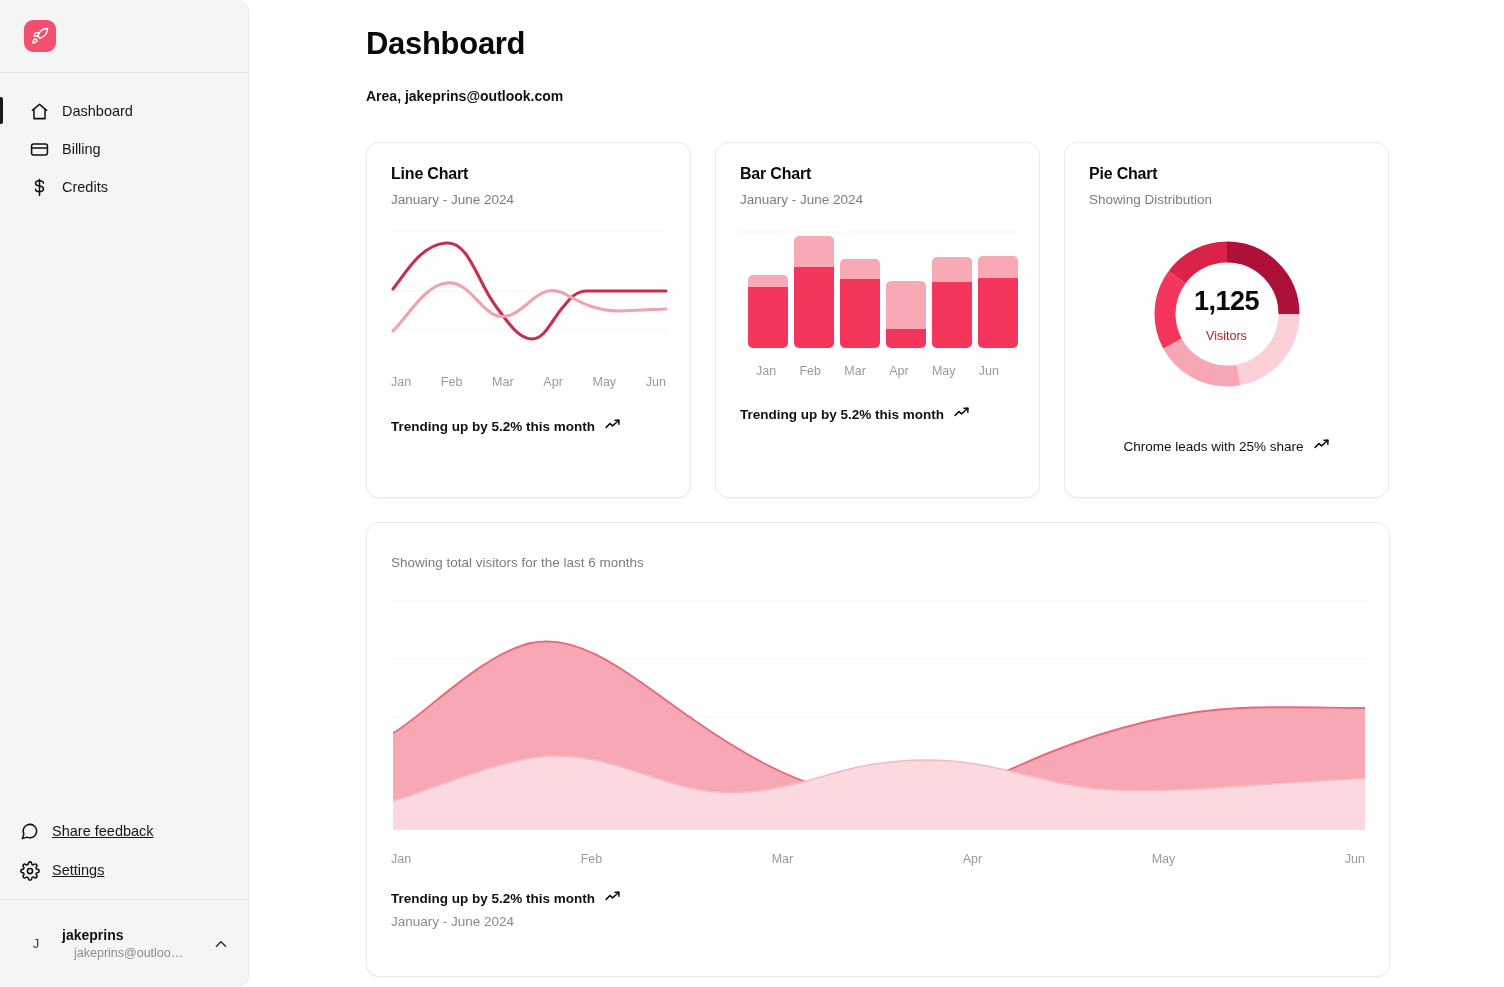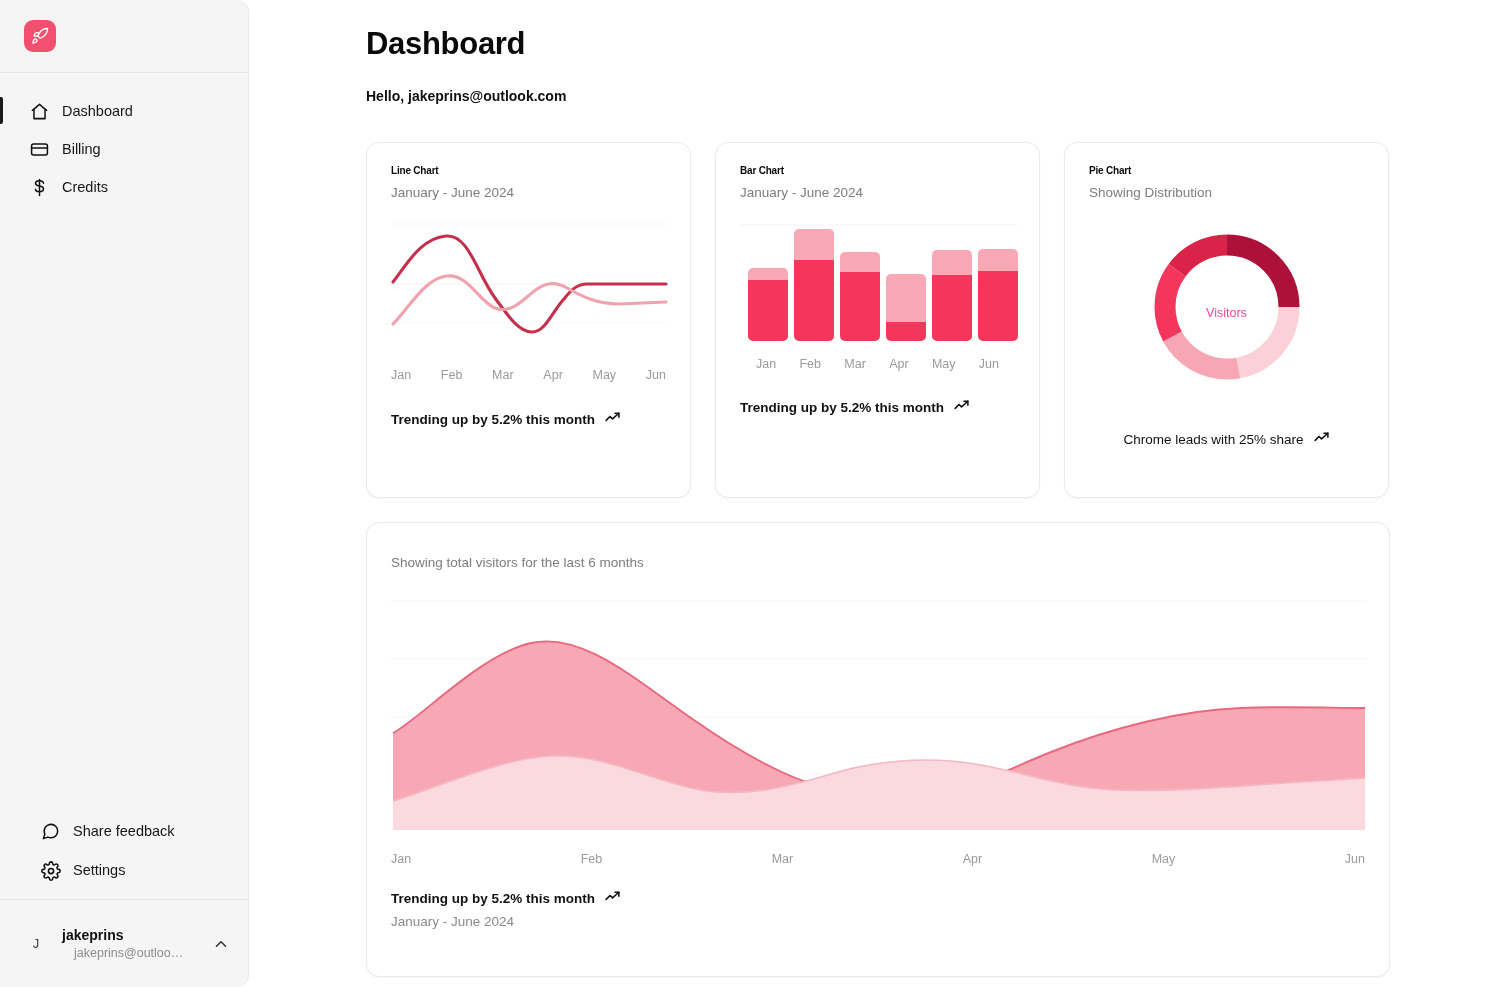--- a/index.html
+++ b/index.html
@@ -43,21 +43,21 @@
   .nav-item .nic { width: 19px; height: 19px; display:flex; align-items:center; justify-content:center; }
   .nav-item.active::before {
     content: ""; position: absolute; left: 0; top: 5px;
     width: 3px; height: 27px; background: #1a1a1a; border-radius: 0 2px 2px 0;
   }
   .nav-label { line-height: 1; }
 
   .sb-spacer { flex: 1 1 auto; }
 
   .sb-bottom { padding-bottom: 9px; }
-  .sb-bottom .nav-item { padding-left: 41px; height: 39px; }
+  .sb-bottom .nav-item { padding-left: 20px; height: 39px; text-decoration: underline; }
 
   .sb-user {
     border-top: 1px solid #e6e6e6;
     height: 88px; display: flex; align-items: center;
     padding: 0 18px 0 22px; gap: 12px; cursor: pointer;
   }
   .avatar {
     width: 28px; height: 28px; flex: 0 0 28px;
     display: flex; align-items: center; justify-content: center;
     font-size: 13px; color: #3b3b3b;
@@ -75,35 +75,35 @@
   .page-title { font-size: 31px; font-weight: 700; letter-spacing: -.3px; margin-top: 26px; }
   .greet { font-size: 14px; font-weight: 700; color: #111; margin-top: 26px; }
 
   .cards-row { display: flex; gap: 24px; margin-top: 38px; }
   .card {
     background: #fff; border: 1px solid #eaeaea; border-radius: 13px;
     box-shadow: 0 1px 2px rgba(0,0,0,.035);
     display: flex; flex-direction: column;
   }
   .card-sm { width: 325px; height: 356px; padding: 22px 24px 0; }
-  .card-title { font-size: 10px; font-weight: 700; color: #0a0a0a; letter-spacing: -.2px; }
+  .card-title { font-size: 16px; font-weight: 700; color: #0a0a0a; letter-spacing: -.2px; }
   .card-sub { font-size: 13.5px; color: #7d7d7d; margin-top: 9px; }
   .card-foot {
     font-size: 13.5px; font-weight: 700; color: #111;
     display: flex; align-items: center; gap: 9px;
   }
 
   .plot { position: relative; }
   .xaxis { display: flex; justify-content: space-between; font-size: 12.5px; color: #9a9a9a; }
 
   
   .donut-wrap { display: flex; align-items: center; justify-content: center; position: relative; }
   .donut-center { position: absolute; text-align: center; left: 0; right: 0; }
   .donut-val { font-size: 27px; font-weight: 700; color: #0a0a0a; letter-spacing: -.5px; }
-  .donut-lab { font-size: 12.5px; color: #ec4899; margin-top: 12px; }
+  .donut-lab { font-size: 12.5px; color: #b91c1c; margin-top: 12px; }
 
   
   .card-lg { width: 1024px; height: 455px; margin-top: 24px; padding: 23px 24px 0; }
   .foot-sub { font-size: 13.5px; color: #8a8a8a; margin-top: 6px; }
   svg { overflow: visible; }
 </style>
 </head>
 <body>
 
 <div class="app">
@@ -189,21 +189,21 @@
         <svg width="18" height="18" viewBox="0 0 24 24" fill="none" stroke="#333" stroke-width="2.1" stroke-linecap="round" stroke-linejoin="round">
           <path d="M6 15l6-6 6 6"></path>
         </svg>
       </span>
     </div>
   </aside>
 
   <main class="main">
 
     <h1 class="page-title">Dashboard</h1>
-    <div class="greet">Hello, jakeprins@outlook.com</div>
+    <div class="greet">Area, jakeprins@outlook.com</div>
 
     <div class="cards-row">
 
       <section class="card card-sm">
         <div class="card-title">Line Chart</div>
         <div class="card-sub">January - June 2024</div>
 
         <div class="plot" style="margin-top:22px;">
           <svg width="277" height="125" viewBox="0 0 277 125">
             <line x1="0" y1="2" x2="277" y2="2" stroke="#f7f7f7" stroke-width="1"></line>
@@ -303,20 +303,21 @@
             <g transform="rotate(-90 79 79)">
 
               <circle cx="79" cy="79" r="62" fill="none" stroke="#ad1139" stroke-width="21" stroke-dasharray="97.4 292.2" stroke-dashoffset="0"></circle>
               <circle cx="79" cy="79" r="62" fill="none" stroke="#fbd0d7" stroke-width="21" stroke-dasharray="85.7 303.9" stroke-dashoffset="-97.4"></circle>
               <circle cx="79" cy="79" r="62" fill="none" stroke="#f7a6b3" stroke-width="21" stroke-dasharray="77.9 311.7" stroke-dashoffset="-183.1"></circle>
               <circle cx="79" cy="79" r="62" fill="none" stroke="#f4365c" stroke-width="21" stroke-dasharray="70.1 319.5" stroke-dashoffset="-261.0"></circle>
               <circle cx="79" cy="79" r="62" fill="none" stroke="#d92348" stroke-width="21" stroke-dasharray="58.4 331.2" stroke-dashoffset="-331.1"></circle>
             </g>
           </svg>
           <div class="donut-center">
+            <div class="donut-val">1,125</div>
             <div class="donut-lab">Visitors</div>
           </div>
         </div>
 
         <div class="card-foot" style="margin-top:43px; justify-content:center;">
           <span style="font-weight:400;">Chrome leads with 25% share</span>
           <span>
             <svg width="17" height="17" viewBox="0 0 24 24" fill="none" stroke="#111" stroke-width="2.2" stroke-linecap="round" stroke-linejoin="round">
               <path d="M3 16l5.5-5.5 3.5 3.5L21 6"></path>
                 <path d="M15.5 6H21v5.5"></path>

